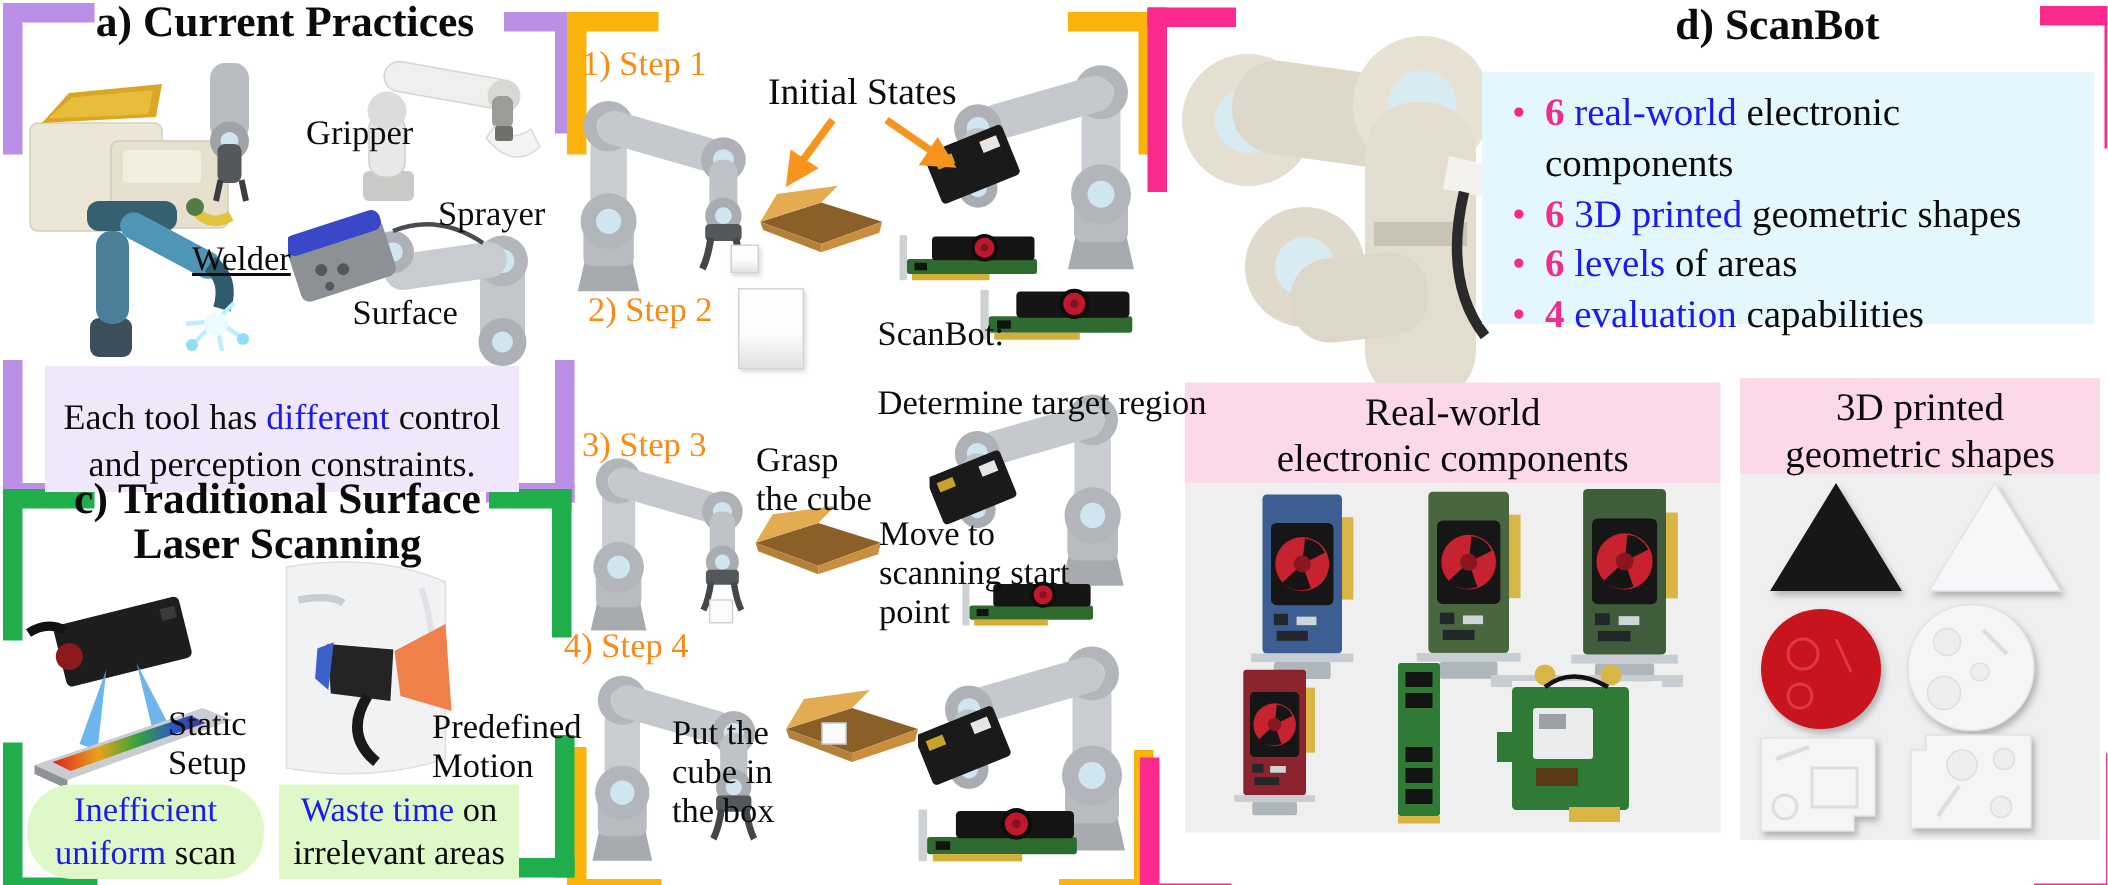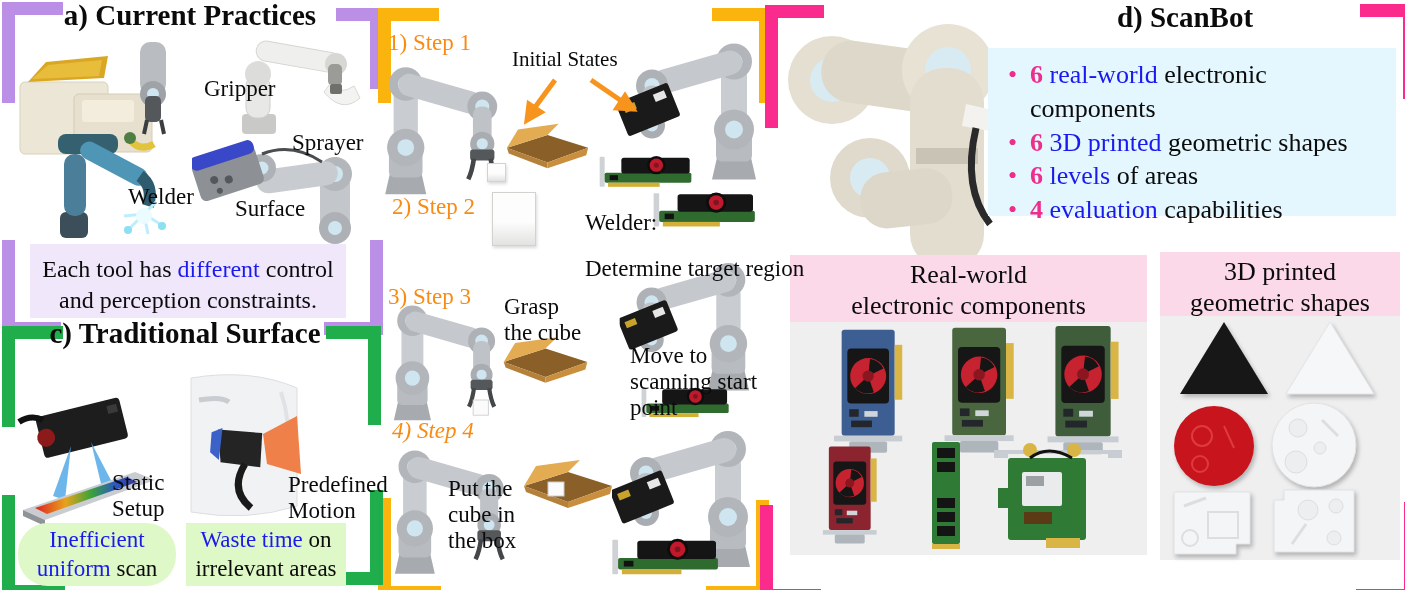--- a/index.html
+++ b/index.html
@@ -12,21 +12,21 @@
           font-family:"Liberation Serif","DejaVu Serif",serif;color:#0b0b0b;}
   .abs{position:absolute;}
   .bk{position:absolute;z-index:0;}
   .photo{position:absolute;z-index:1;}
   .photo svg{display:block;width:100%;height:100%;}
   .ptitle{font-weight:bold;font-size:29px;text-align:center;line-height:1.05;z-index:2;}
   .lbl{font-size:23px;line-height:1.12;z-index:3;}
   .step{font-size:23px;color:var(--orangeTxt);z-index:3;}
   .blue{color:var(--blueTxt);}
   .pnum{color:var(--pinkTxt);font-weight:bold;}
-  .cap-a{background:var(--lav);font-size:24px;text-align:center;line-height:1.3;padding-top:10px;z-index:2;}
+  .cap-a{background:var(--lav);font-size:24px;text-align:center;line-height:1.3;padding-top:20px;z-index:2;}
   .cap-c{background:var(--lgreen);font-size:23px;text-align:center;line-height:1.25;padding-top:3px;z-index:2;}
   .bulletbox{background:var(--lblue);z-index:2;}
   .bullets{list-style:none;margin:10px 0 0 0;padding:0 0 0 16px;font-size:26px;line-height:1.3;width:362px;}
   .bullets li{position:relative;padding-left:26px;}
   .bdot{position:absolute;left:4px;top:0;color:var(--pinkTxt);}
   .hdr{background:var(--pinkHdr);font-size:26px;text-align:center;line-height:1.2;padding-top:4px;z-index:2;}
   .body{background:var(--grey);z-index:1;}
   .cube{position:absolute;background:linear-gradient(180deg,#fdfdfd 55%,#e2e2e0 100%);
         border:1px solid #d2d2cf;box-shadow:1px 2px 3px rgba(0,0,0,.15);z-index:2;}
   .shape-shadow{filter:drop-shadow(2px 3px 2px rgba(0,0,0,.25));}
@@ -147,21 +147,21 @@
       <rect x="28" y="12" width="74" height="18" rx="9" fill="#4f95b5" transform="rotate(28 34 22)"></rect>
       <path d="M88 48 q14 10 8 30" stroke="#2e5b6e" stroke-width="12" fill="none"></path>
       <g stroke="#bdeefc" stroke-width="3">
         <path d="M92 86 l-14 14 M92 86 l4 20 M92 86 l16 10 M92 86 l-20 2 M92 86 l12 -12"></path>
       </g>
       <circle cx="92" cy="88" r="8" fill="#eafcff"></circle>
       <circle cx="76" cy="102" r="4" fill="#8ddff2"></circle>
         <circle cx="110" cy="98" r="4" fill="#8ddff2"></circle>
     </svg>
   </div>
-  <div class="lbl abs" style="left:128px;top:184px;">Welder</div>
+  <div class="lbl abs" style="left:128px;top:160px;text-decoration:underline;">Welder</div>
 
   <div class="photo" style="left:192px;top:132px;width:178px;height:112px;">
     <svg viewBox="0 0 178 112">
       <rect x="128" y="40" width="30" height="66" rx="12" fill="#c3c7cb"></rect>
       <circle cx="143" cy="96" r="16" fill="#adb1b5"></circle>
         <circle cx="143" cy="96" r="7" fill="#cfe5f0"></circle>
       <circle cx="143" cy="42" r="17" fill="#b3b7bb"></circle>
         <circle cx="143" cy="42" r="8" fill="#cfe5f0"></circle>
       <rect x="64" y="28" width="82" height="24" rx="12" fill="#c8ccd0" transform="rotate(-8 143 42)"></rect>
       <circle cx="70" cy="36" r="14" fill="#aeb2b6"></circle>
@@ -181,21 +181,21 @@
   <div class="cap-a abs" style="left:30px;top:244px;width:316px;height:64px;">
     <span>Each tool has </span><span class="blue">different</span><span> control and perception constraints.</span>
   </div>
 
   <div class="bk" style="left:378px;top:8px;width:48px;height:82px;border-left:13px solid var(--orange);border-top:13px solid var(--orange)"></div>
   <div class="bk" style="left:712px;top:8px;width:47px;height:82px;border-right:13px solid var(--orange);border-top:13px solid var(--orange)"></div>
   <div class="bk" style="left:378px;top:498px;width:50px;height:88px;border-left:13px solid var(--orange);border-bottom:13px solid var(--orange)"></div>
   <div class="bk" style="left:706px;top:500px;width:50px;height:86px;border-right:13px solid var(--orange);border-bottom:13px solid var(--orange)"></div>
 
   <div class="step abs" style="left:388px;top:30px;">1) Step 1</div>
-  <div class="lbl abs" style="left:512px;top:48px;font-size:21px;">Initial States</div>
+  <div class="lbl abs" style="left:512px;top:48px;font-size:25px;">Initial States</div>
   <div class="photo" style="left:505px;top:76px;width:150px;height:50px;z-index:3;">
     <svg viewBox="0 0 150 50">
       <g stroke="#F7941D" stroke-width="5" fill="#F7941D">
         <line x1="50" y1="4" x2="28" y2="34"></line>
           <polygon points="22,44 24,28 36,36"></polygon>
         <line x1="86" y1="4" x2="118" y2="26"></line>
           <polygon points="128,33 112,32 120,20"></polygon>
       </g>
     </svg>
   </div>
@@ -217,21 +217,21 @@
       </svg>
   </div>
   <div class="photo" style="left:598px;top:150px;width:100px;height:42px;">
     <svg viewBox="0 0 120 50">
         <use href="#s-gpu"></use>
       </svg>
   </div>
 
   <div class="step abs" style="left:392px;top:194px;">2) Step 2</div>
   <div class="cube" style="left:492px;top:192px;width:42px;height:52px;"></div>
-  <div class="lbl abs" style="left:585px;top:210px;">Welder:</div>
+  <div class="lbl abs" style="left:585px;top:210px;">ScanBot:</div>
   <div class="photo" style="left:648px;top:186px;width:118px;height:46px;">
     <svg viewBox="0 0 120 50">
         <use href="#s-gpu"></use>
       </svg>
   </div>
   <div class="lbl abs" style="left:585px;top:256px;width:230px;">Determine target region</div>
 
   <div class="step abs" style="left:388px;top:284px;">3) Step 3</div>
   <div class="photo" style="left:372px;top:292px;width:150px;height:135px;">
     <svg viewBox="0 0 150 160">
@@ -243,28 +243,28 @@
   <div class="photo" style="left:498px;top:335px;width:95px;height:50px;">
     <svg viewBox="0 0 100 52">
         <use href="#s-box"></use>
       </svg>
   </div>
   <div class="photo" style="left:615px;top:248px;width:150px;height:150px;">
     <svg viewBox="0 0 150 160">
         <use href="#g-arm-scan"></use>
       </svg>
   </div>
-  <div class="lbl abs" style="left:586px;top:343px;width:142px;margin-left:44px;">Move to scanning start point</div>
+  <div class="lbl abs" style="left:586px;top:343px;width:142px;">Move to scanning start point</div>
   <div class="photo" style="left:640px;top:382px;width:95px;height:40px;">
     <svg viewBox="0 0 120 50">
         <use href="#s-gpu"></use>
       </svg>
   </div>
 
-  <div class="step abs" style="left:392px;top:418px;font-style:italic;">4) Step 4</div>
+  <div class="step abs" style="left:376px;top:418px;">4) Step 4</div>
   <div class="photo" style="left:372px;top:436px;width:160px;height:145px;">
     <svg viewBox="0 0 150 160">
         <use href="#g-arm-grip"></use>
       </svg>
   </div>
   <div class="lbl abs" style="left:448px;top:476px;width:80px;">Put the cube in the box</div>
   <div class="photo" style="left:518px;top:458px;width:100px;height:52px;">
     <svg viewBox="0 0 100 52">
         <use href="#s-box"></use>
         <rect x="30" y="24" width="16" height="14" fill="#fbfbfb" stroke="#ccc"></rect>
@@ -280,20 +280,21 @@
         <use href="#s-gpu"></use>
       </svg>
   </div>
 
   <div class="bk" style="left:2px;top:326px;width:48px;height:88px;border-left:13px solid var(--green);border-top:13px solid var(--green)"></div>
   <div class="bk" style="left:326px;top:326px;width:42px;height:86px;border-right:13px solid var(--green);border-top:13px solid var(--green)"></div>
   <div class="bk" style="left:2px;top:495px;width:50px;height:90px;border-left:13px solid var(--green);border-bottom:13px solid var(--green)"></div>
   <div class="bk" style="left:328px;top:490px;width:42px;height:82px;border-right:13px solid var(--green);border-bottom:13px solid var(--green)"></div>
   <div class="ptitle abs" style="left:20px;top:318px;width:330px;">
     <div>c) Traditional Surface</div>
+    <div>Laser Scanning</div>
   </div>
 
   <div class="photo" style="left:15px;top:388px;width:165px;height:138px;">
     <svg viewBox="0 0 165 138">
       <defs>
         <linearGradient id="rainbow" x1="0" y1="0" x2="1" y2="0">
           <stop offset="0" stop-color="#d22"></stop>
             <stop offset=".3" stop-color="#e8a21c"></stop>
           <stop offset=".55" stop-color="#3aa33a"></stop>
             <stop offset=".8" stop-color="#2a55c8"></stop>

